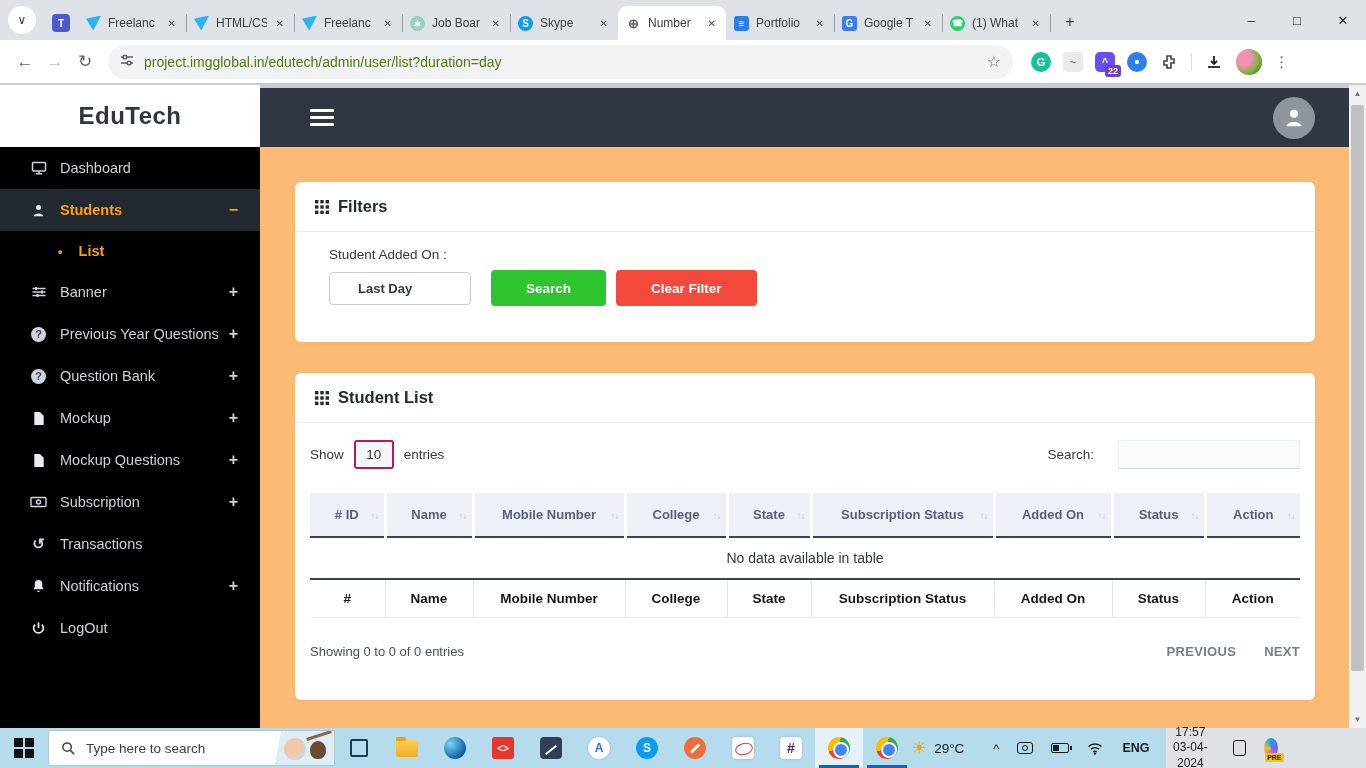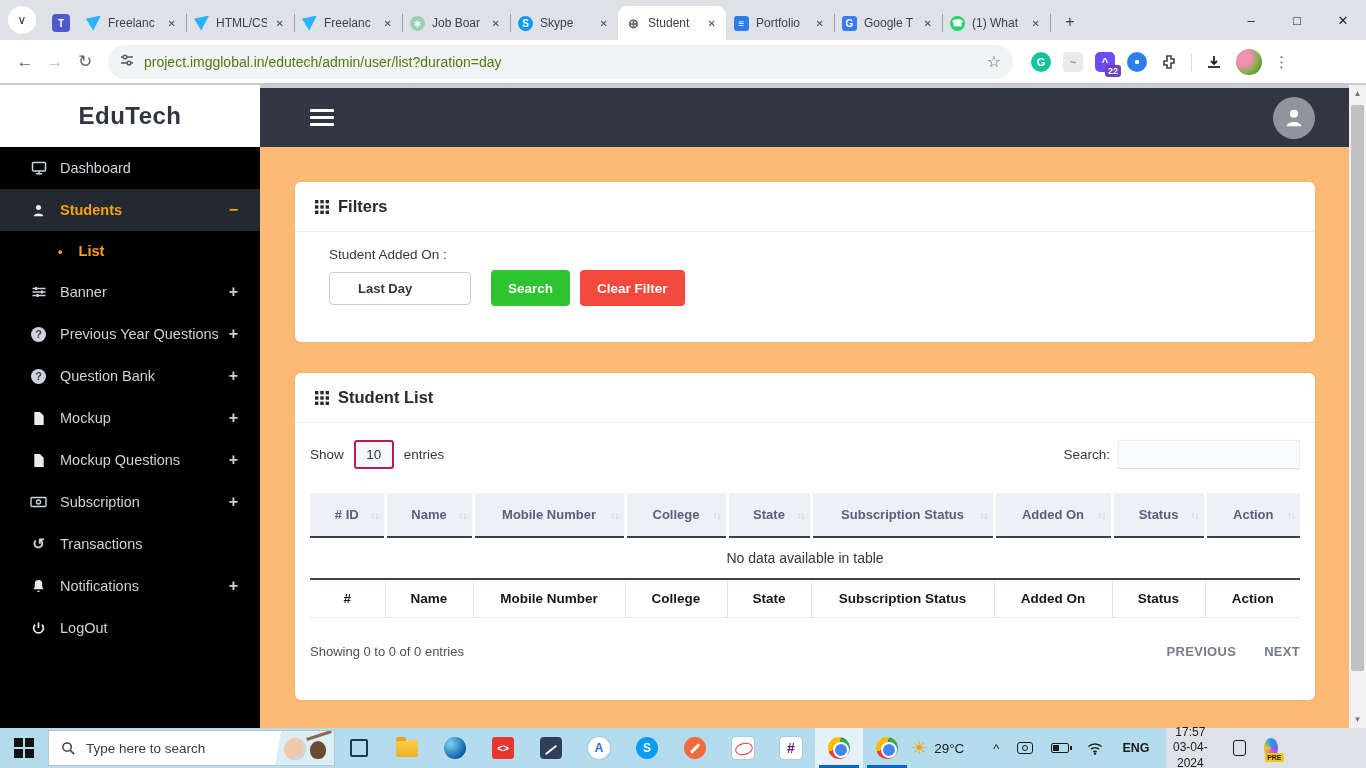--- a/index.html
+++ b/index.html
@@ -109,33 +109,33 @@
   .card-h { height:50px; display:flex; align-items:center; gap:9px;
     padding:0 20px; font-size:16.5px; font-weight:bold; color:#24292e;
     border-bottom:1px solid #e8eaed; }
   .filters-body { padding:15px 34px 0; }
   .flabel { font-size:13.5px; color:#33383e; margin-bottom:8px; }
   .frow { display:flex; align-items:center; margin-top:7px; }
   .fselect { width:142px; height:33px; border:1px solid #c6ccd2; border-radius:4px;
     font-size:13px; color:#33383e; display:flex; align-items:center;
     padding-left:28px; background:#fff;font-weight:bold; }
   .btn { height:36px; border:none; border-radius:4px; color:#fff;
-    font-weight:bold; font-size:13.5px; padding:0 17px; cursor:pointer;
+    font-weight:bold; font-size:13.5px; padding:0 35px; cursor:pointer;
     font-family:inherit; }
   .btn-g { background:#2dc42f; margin-left:20px; }
   .btn-r { background:#f4493d; margin-left:10px; }
 
   .list-body { padding:0 15px; }
   .dt-controls { display:flex; align-items:flex-start; justify-content:space-between;
     padding:17px 0 24px; }
   .dt-len { display:flex; align-items:center; gap:10px; font-size:13.5px; color:#33383e; }
   .len-box { width:40px; height:29px; background:#f6f7f9; border:2px solid #be185d;
     border-radius:3px; display:flex; align-items:center; justify-content:center;
     font-size:13.5px; color:#33383e; }
-  .dt-search { display:flex; align-items:center; gap:8px; font-size:13.5px; color:#33383e; }
+  .dt-search { display:flex; align-items:center; gap:24px; font-size:13.5px; color:#33383e; }
   .dt-search input { width:182px; height:29px; background:#fafbfc;
     border:1px solid #eceef1; border-bottom:1px solid #d6dade; outline:none;
     font-family:inherit; }
 
   table.dt { width:990px; border-collapse:collapse; }
   table.dt thead th { background:#edf1f7; color:#55627a; font-size:13px;
     font-weight:bold; height:44px; border-bottom:2px solid #3c424d;
     border-right:3px solid #fff; position:relative; cursor:pointer; }
   table.dt thead th:last-child { border-right:none; }
   .sorts { position:absolute; right:5px; top:50%; transform:translateY(-50%);
@@ -278,21 +278,21 @@
     <span class="ttl">Job Boar</span>
     <span class="tclose">✕</span>
   </div>
   <div class="tab">
     <span class="tabicon i-skype">S</span>
     <span class="ttl">Skype</span>
     <span class="tclose">✕</span>
   </div>
   <div class="tab active">
     <span class="tabicon i-globe">⊕</span>
-    <span class="ttl">Student</span>
+    <span class="ttl">Number</span>
     <span class="tclose">✕</span>
   </div>
   <div class="tab">
     <span class="tabicon i-docs">≡</span>
     <span class="ttl">Portfolio</span>
     <span class="tclose">✕</span>
   </div>
   <div class="tab">
     <span class="tabicon i-translate">G</span>
     <span class="ttl">Google T</span>

